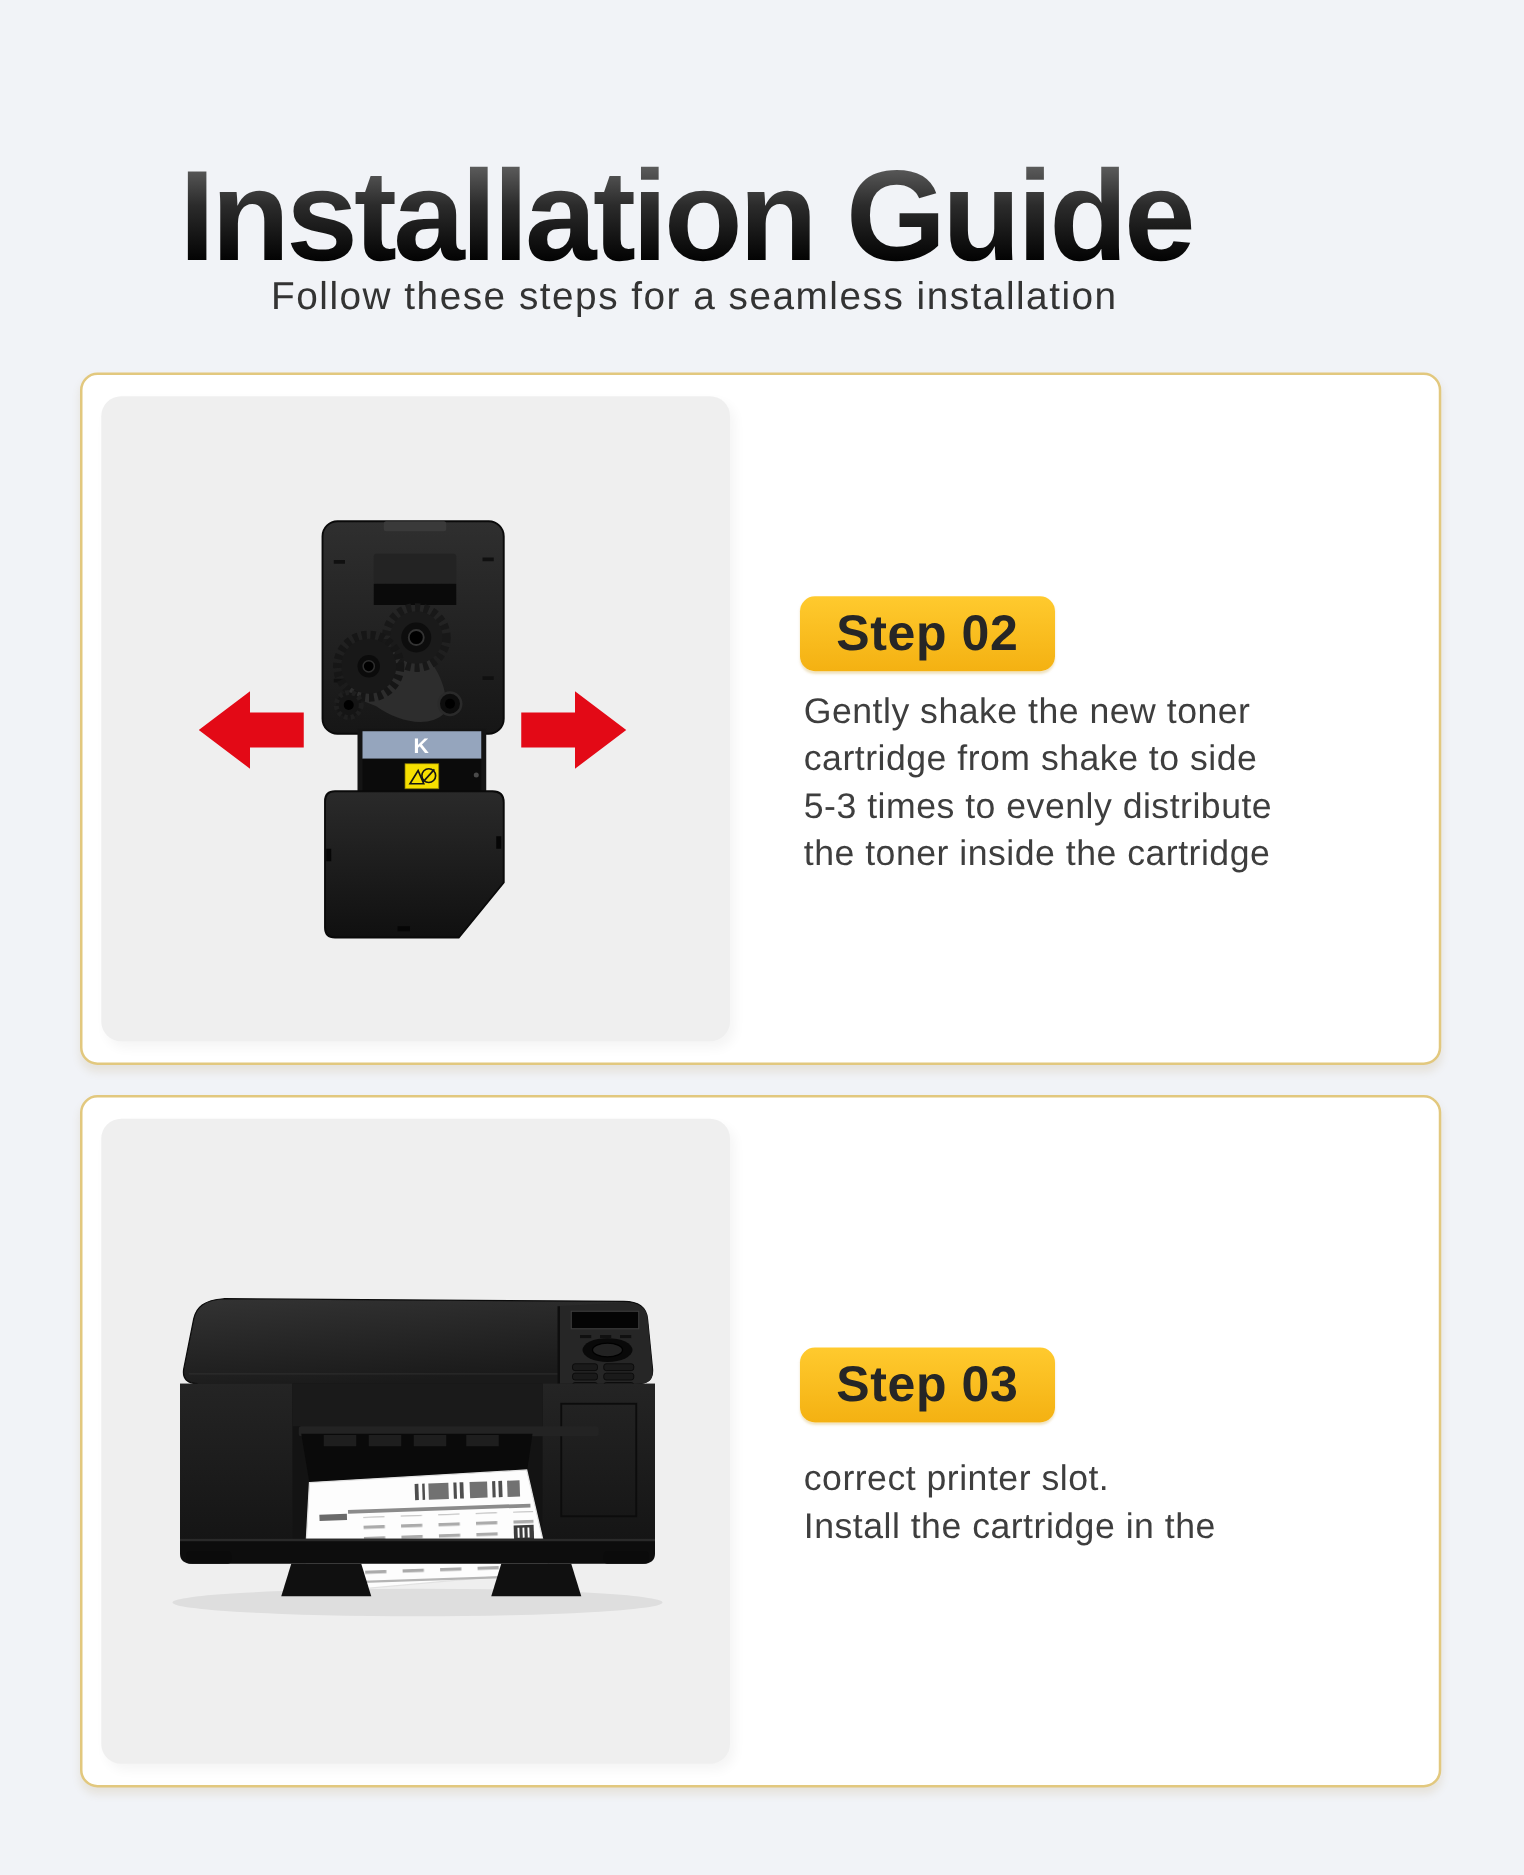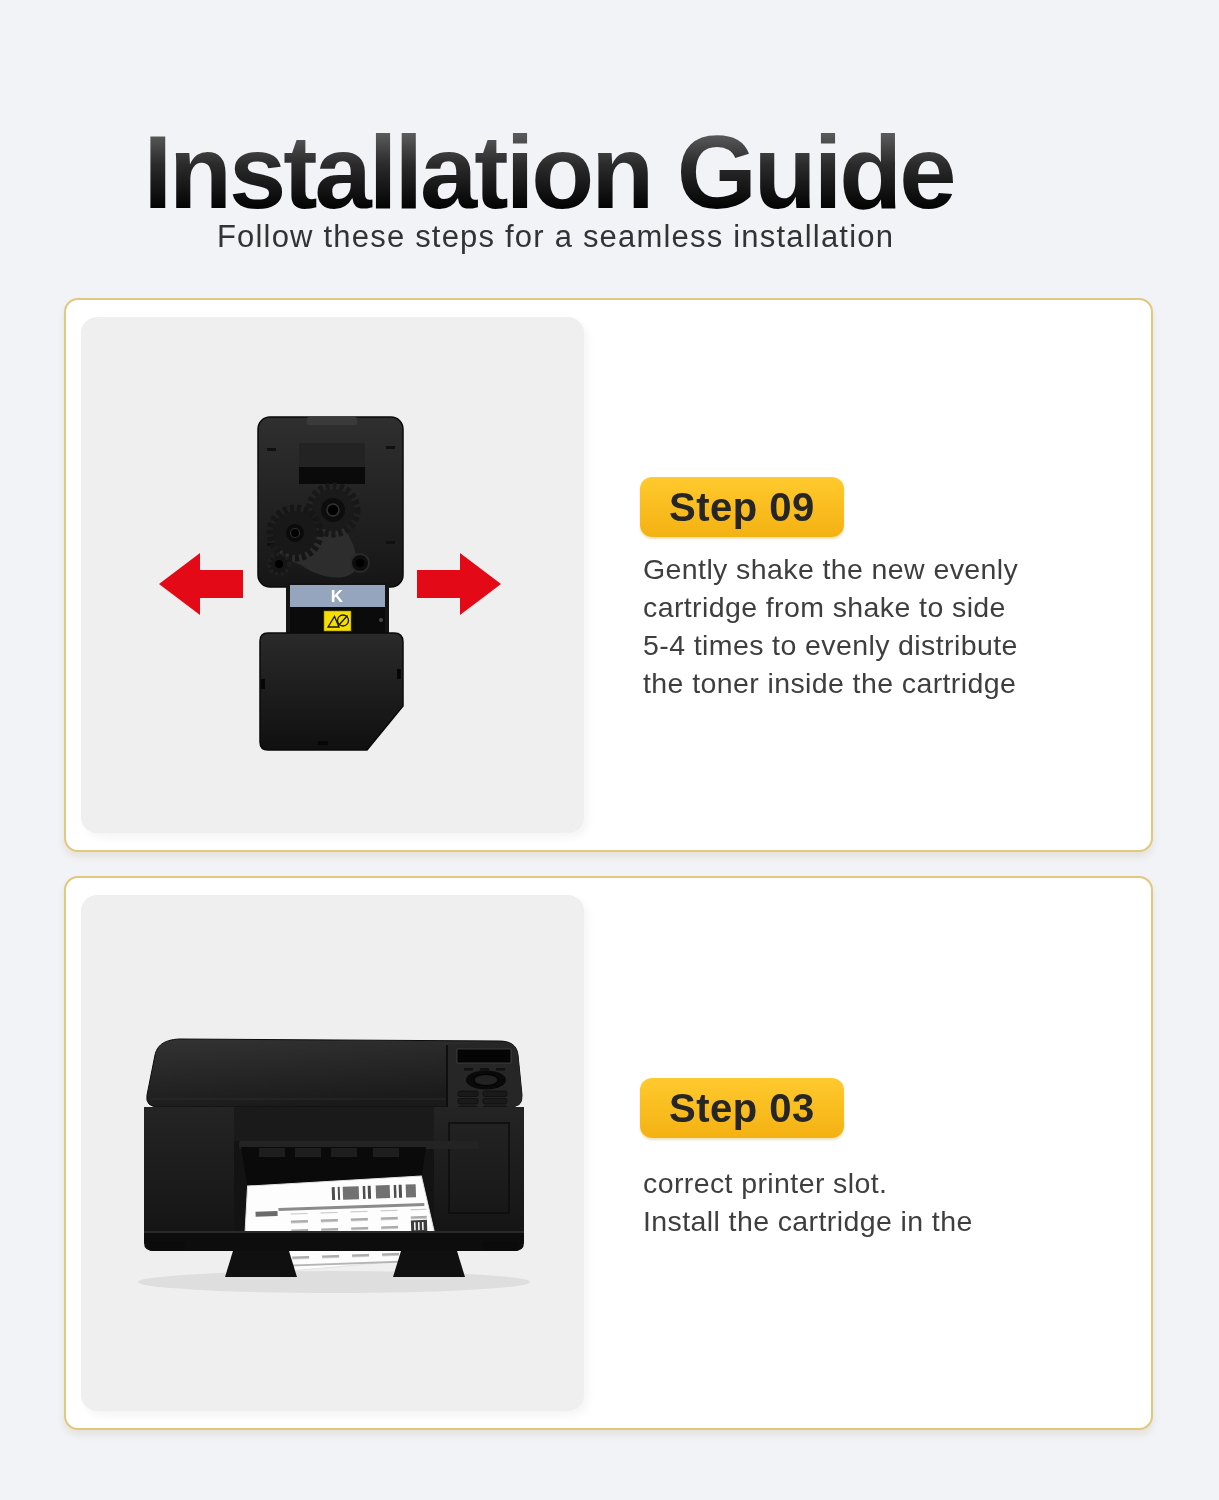--- a/index.html
+++ b/index.html
@@ -125,25 +125,25 @@
 
       <g>
         <path d="M187,316 H313 Q322,316 322,325 V389 L286,433 H187 Q179,433 179,425 V324 Q179,316 187,316 Z" fill="url(#gLower)" stroke="#0a0a0a" stroke-width="1.5"></path>
         <rect x="316" y="352" width="4" height="10" fill="#060606"></rect>
         <rect x="180" y="362" width="4" height="10" fill="#060606"></rect>
         <rect x="237" y="424" width="10" height="4" fill="#060606"></rect>
       </g>
     </svg>
   </div>
 
-  <div class="badge">Step 09</div>
+  <div class="badge">Step 02</div>
   <div class="desc">
-    <div>Gently shake the new evenly</div>
+    <div>Gently shake the new toner</div>
     <div>cartridge from shake to side</div>
-    <div>5-4 times to evenly distribute</div>
+    <div>5-3 times to evenly distribute</div>
     <div>the toner inside the cartridge</div>
   </div>
 </section>
 
 <section class="card card2">
   <div class="panel">
     <svg viewBox="0 0 503 516" aria-hidden="true">
       <defs>
         <linearGradient id="gLid" x1="0" y1="0" x2="0.4" y2="1">
           <stop offset="0" stop-color="#333333"></stop>

